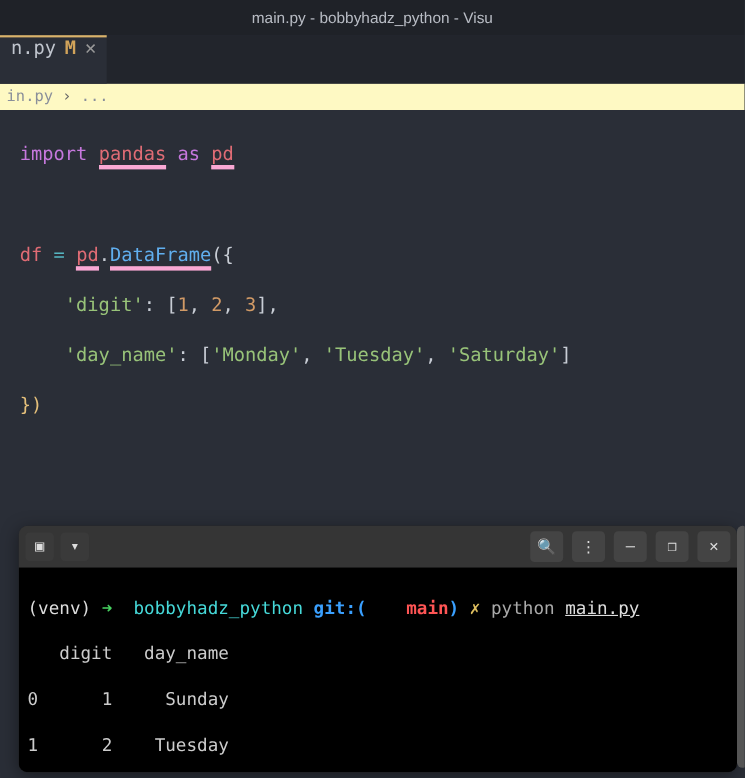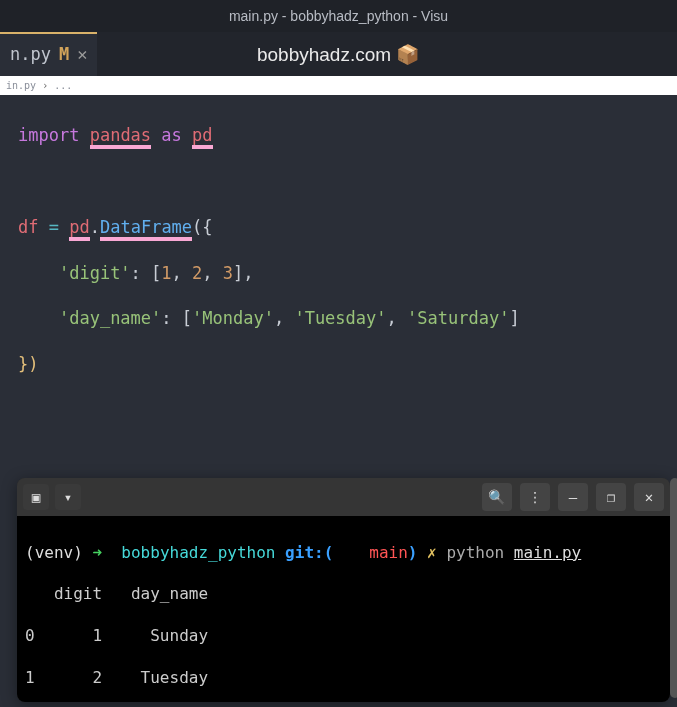--- a/index.html
+++ b/index.html
@@ -24,41 +24,41 @@
 .tabrow {
   height:44px;
   background:#22252c;
   display:flex;
   align-items:center;
   position:relative;
 }
 .tab {
   background:#2a2e37;
   height:44px;
-  padding:12px 10px;
+  padding:0 10px;
   display:flex;
-  align-items:flex-end;
+  align-items:flex-start;
   gap:8px;
   color:#c0c5ce;
   border-top:2px solid #d9b26a;
 }
 .tab .mod { color:#d1a35a; font-weight:bold; }
 .tab .close { color:#999; cursor:pointer; }
 .brand {
   position:absolute;
   left:50%; transform:translateX(-50%);
   color:#eaeaea;
   font-family:"Segoe UI",Arial,sans-serif;
   font-size:19px;
 }
 .crumbs {
   padding:4px 6px;
-  background:#ffffff;
+  background:#fef9c3;
   color:#8a8f9a;
-  font-size:10px;
+  font-size:14px;
 }
 .crumbs .sep { color:#666; }
 .editor {
   padding:6px 18px;
   line-height:1.35;
   white-space:pre;
 }
 .kw  { color:#c678dd; }
 .ident{ color:#e06c75; }
 .var { color:#e5c07b; }
@@ -109,38 +109,37 @@
   padding:6px 8px;
   line-height:1.3;
   white-space:pre;
   overflow:hidden;
   position:relative;
 }
 .t-venv{color:#ddd;}
 .t-arrow{color:#46d160;font-weight:bold;}
 .t-ctx {color:#46d9d9;font-weight:normal;}
 .t-git{color:#3aa0ff;font-weight:bold;text-align:right;}
-.t-br{color:#ff5555;font-weight:normal;padding-left:36px;}
+.t-br{color:#ff5555;font-weight:bold;padding-left:36px;}
 .t-x{color:#e0c060;font-weight:bold;}
 .t-cmd{color:#aaa;}
 .t-file{color:#ddd;text-decoration:underline;}
 .scroll { position:absolute; right:-3px; top:478px; width:10px;height:220px;background:#555;border-radius:5px;}
 </style>
 </head>
 <body>
 
 <div class="titlebar">main.py - bobbyhadz_python - Visu</div>
 
 <div class="tabrow">
   <div class="tab">
     <span>n.py</span>
     <span class="mod">M</span>
     <span class="close">✕</span>
   </div>
-  <div class="brand">bobbyhadz.com 📦</div>
 </div>
 
 <div class="crumbs">
   <span>in.py</span>
   <span class="sep">›</span>
   <span>...</span>
 </div>
 
 <div class="editor">
 <div><span class="kw">import</span> <span class="ident underline">pandas</span> <span class="kw">as</span> <span class="ident underline">pd</span></div>

